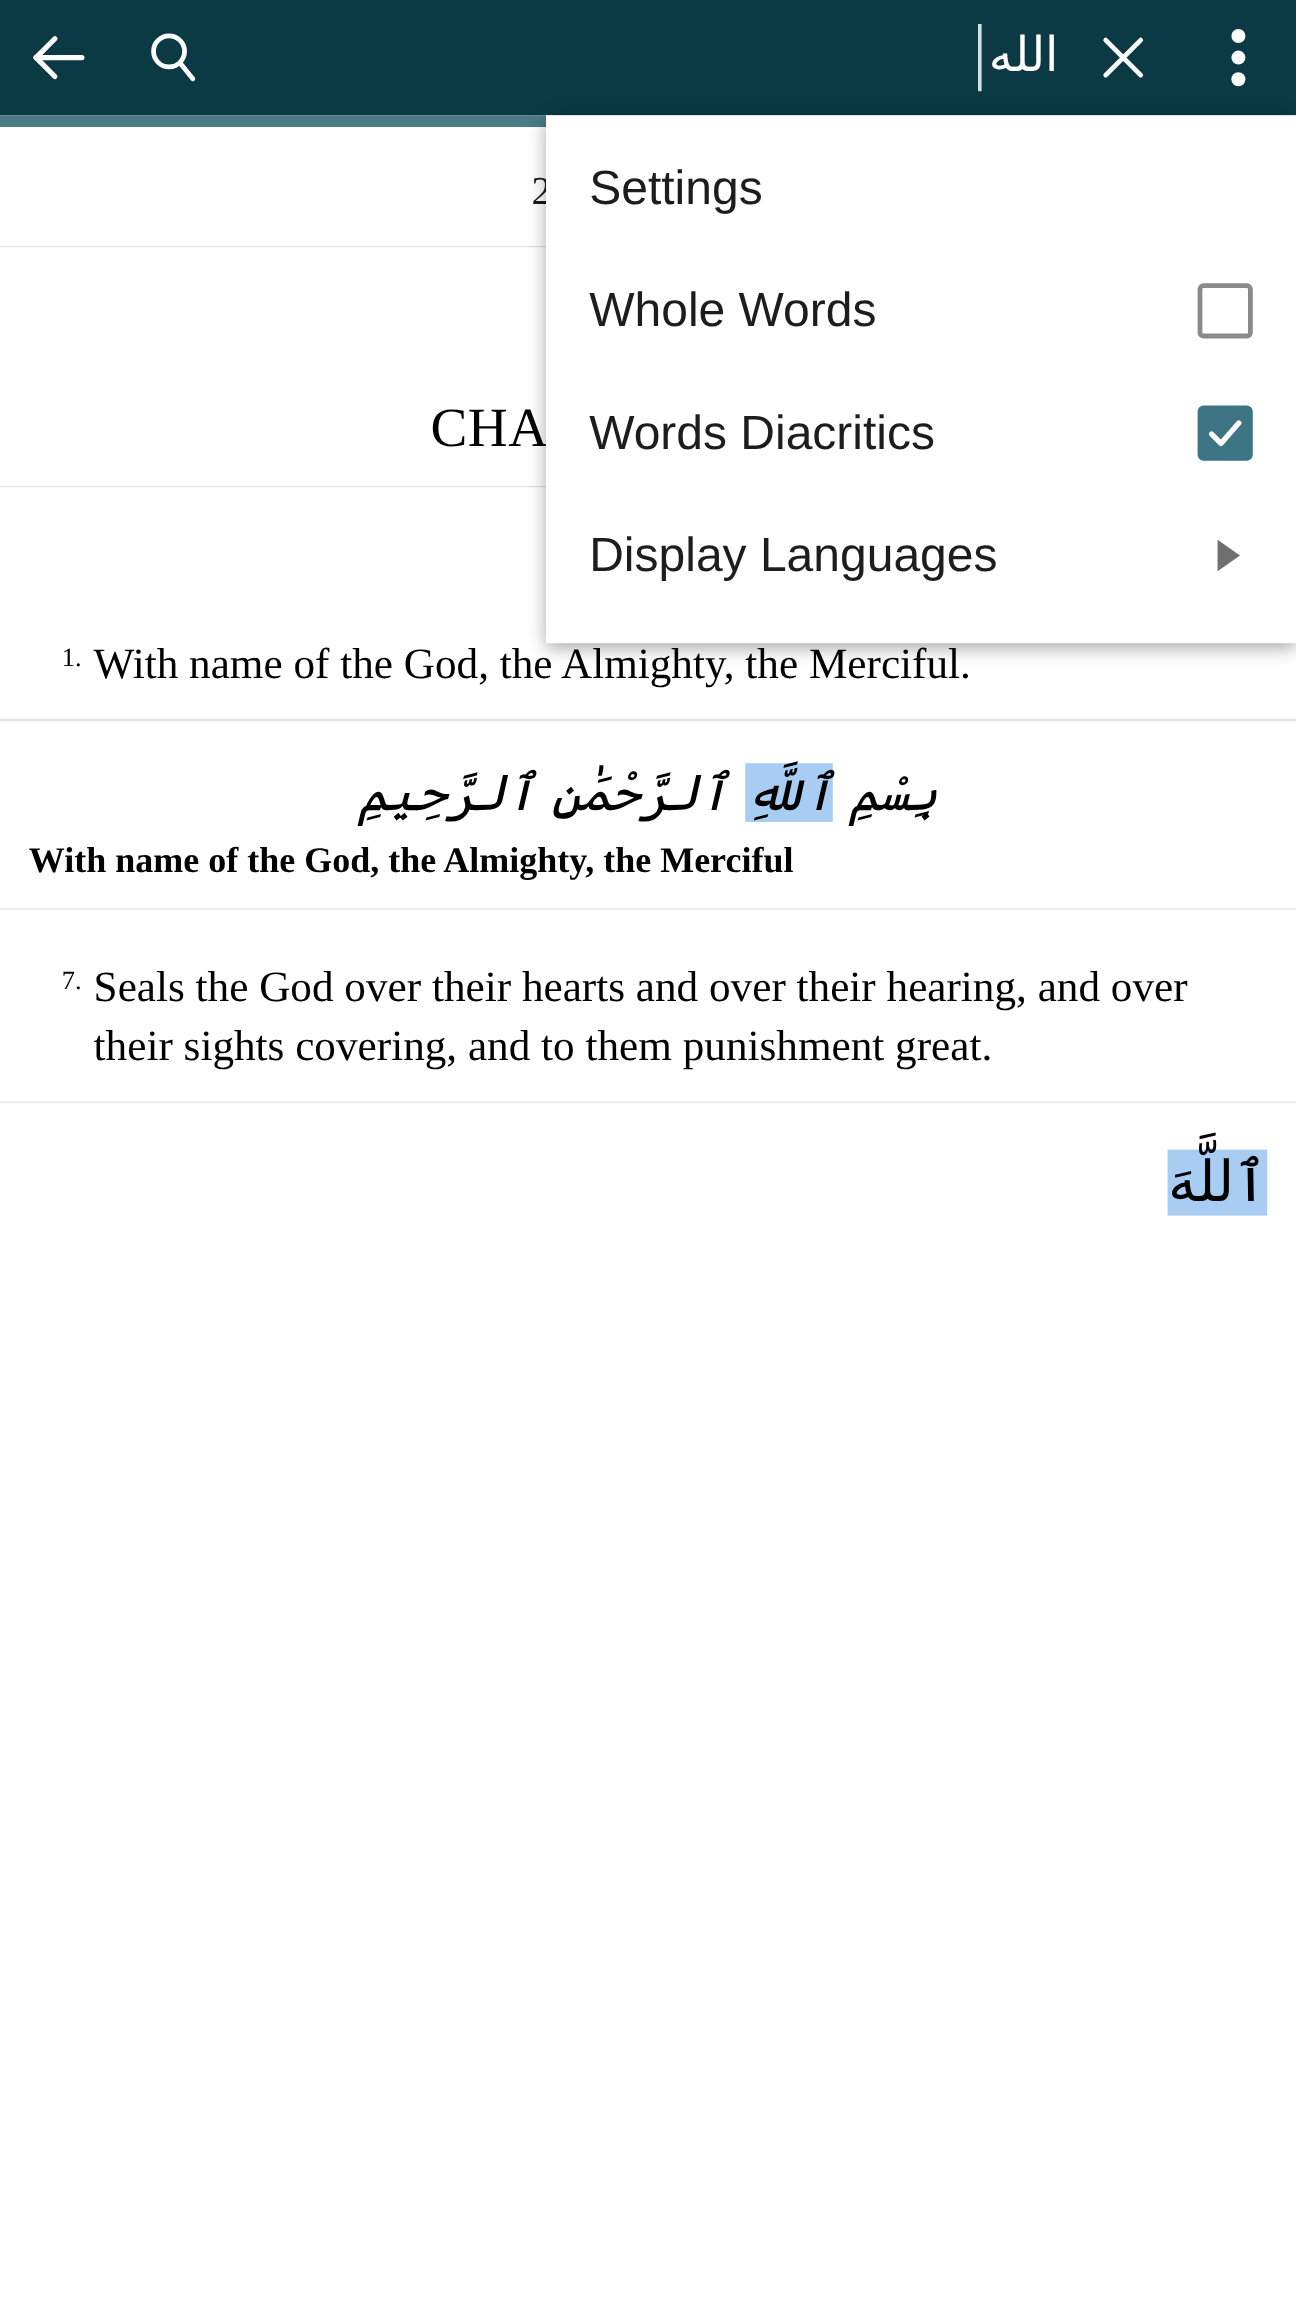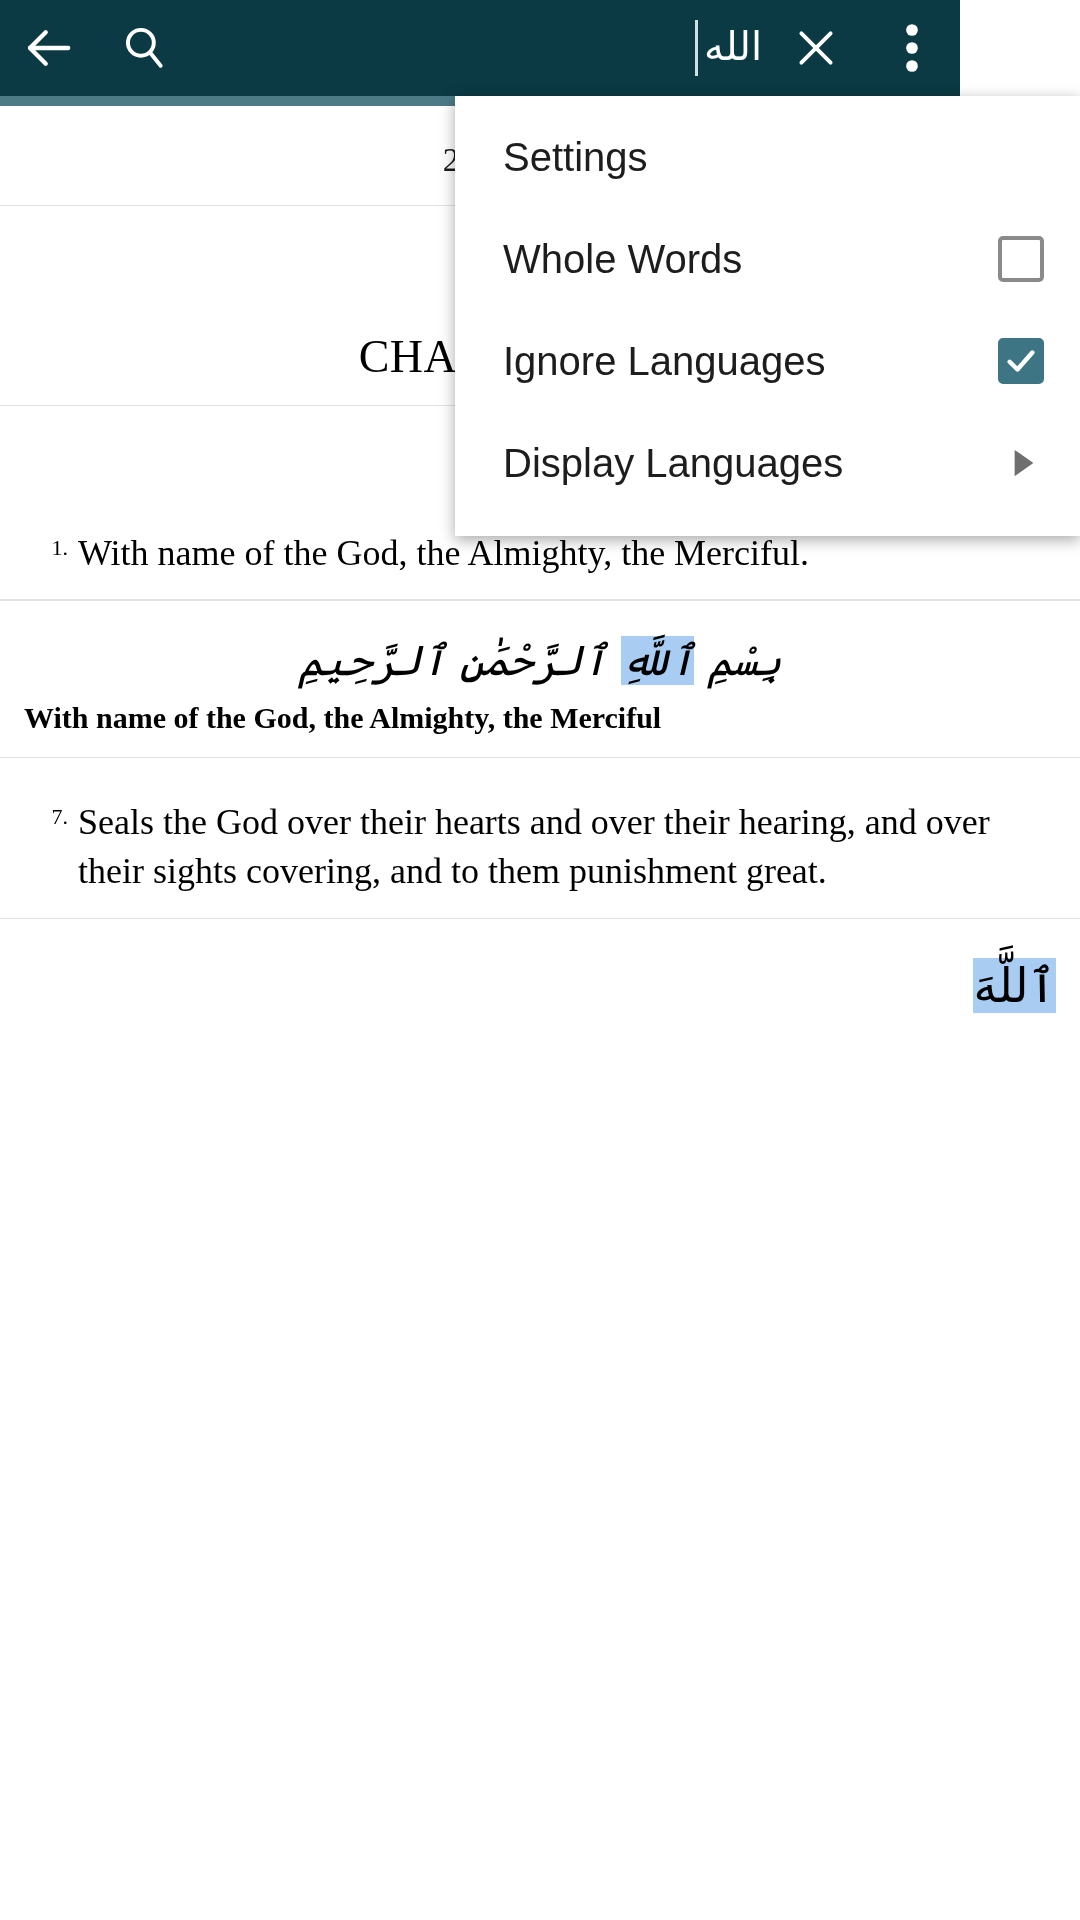--- a/index.html
+++ b/index.html
@@ -6,21 +6,21 @@
   body{
     width:1080px;height:1920px;
     background:#ffffff;
     font-family:"Liberation Serif", serif;
     overflow:hidden;
     position:relative;
   }
 
   
   .appbar{
-    position:absolute;left:0;top:0;width:960px;height:96px;
+    position:absolute;left:0;top:0;width:1080px;height:96px;
     background:#0b3a44;
     display:flex;align-items:center;
   }
   .appbar-underline{
     position:absolute;left:0;top:96px;width:1080px;height:10px;
     background:#4c7a85;
   }
   .bar-btn{
     width:96px;height:96px;display:flex;align-items:center;justify-content:center;
     flex:0 0 auto;
@@ -111,21 +111,21 @@
   .menu{
     position:absolute;left:455px;top:96px;width:625px;
     background:#ffffff;
     box-shadow:0 4px 14px rgba(0,0,0,.34);
     z-index:40;
     padding:10px 0 22px 0;
   }
   .menu-item{
     display:flex;align-items:center;
     height:102px;
-    padding:0 36px 0 48px;
+    padding:0 36px 0 36px;
   }
   .menu-label{
     font-family:"Liberation Sans",sans-serif;
     font-size:40px;color:#1d1d1d;
     flex:1 1 auto;
   }
   .checkbox{
     width:46px;height:46px;flex:0 0 auto;
     border:4px solid #8a8a8a;border-radius:5px;
     background:#ffffff;box-sizing:border-box;
@@ -234,21 +234,21 @@
   <div class="menu-item">
     <span class="menu-label">Settings</span>
   </div>
 
   <div class="menu-item">
     <span class="menu-label">Whole Words</span>
     <span class="checkbox"></span>
   </div>
 
   <div class="menu-item">
-    <span class="menu-label">Ignore Languages</span>
+    <span class="menu-label">Words Diacritics</span>
     <span class="checkbox checked">
       <span>
         <svg width="34" height="34" viewBox="0 0 24 24" fill="none" stroke="#ffffff" stroke-width="3.1" stroke-linecap="round" stroke-linejoin="round">
           <polyline points="4,12.5 9.5,18 20,6"></polyline>
         </svg>
       </span>
     </span>
   </div>
 
   <div class="menu-item">

